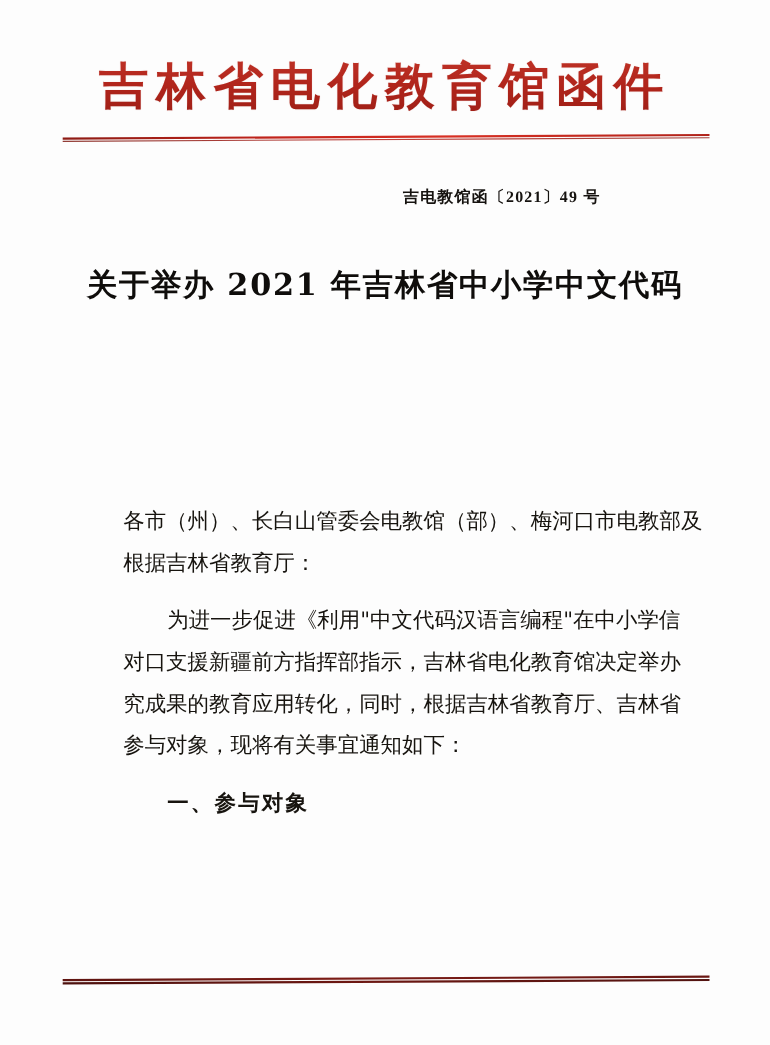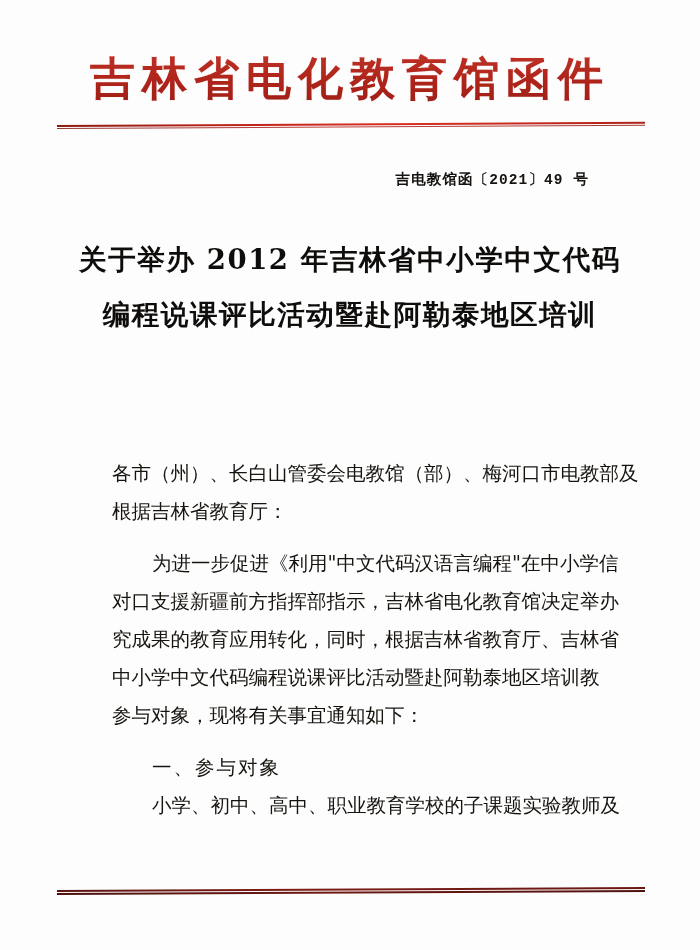--- a/index.html
+++ b/index.html
@@ -15,21 +15,20 @@
     overflow: hidden;
     position: relative;
     color: #1a1a1a;
   }
 
   .page {
     position: absolute;
     inset: 0;
     width: 644px;
     height: 950px;
-    padding-left: 43px;
   }
 
   
   .letterhead {
     position: absolute;
     top: 52px;
     left: 0;
     width: 700px;
     text-align: center;
   }
@@ -71,21 +70,21 @@
     width: 100%; height: 1px;
     background: linear-gradient(90deg,#7d1710 0%, #b5201a 50%, #8e1a13 100%);
     opacity: .85;
   }
 
   
   .doc-number {
     position: absolute;
     top: 170px;
     right: 98px;
-    font-family: Liberation Mono, monospace;
+    font-family: Liberation Serif, serif;
     font-size: 14.5px;
     font-weight: 700;
     letter-spacing: 1.1px;
     white-space: nowrap;
     color: #15120f;
   }
 
   
   .doc-title {
     position: absolute;
@@ -119,21 +118,21 @@
     white-space: nowrap;
     color: #17140f;
   }
   .bline.indent {
     text-indent: 40px;
   }
   .bline.tight {
     letter-spacing: 0px;
   }
   .bline.heading {
-    font-weight: 400;
+    font-weight: 700;
     text-indent: 40px;
     letter-spacing: 2px;
   }
   .spacer-sm { height: 14px; }
 
   
   .rule-bottom {
     position: absolute;
     left: 57px;
     top: 890px;
@@ -165,41 +164,38 @@
   </div>
 
   <div class="rule-top">
     <div class="bar-a"></div>
     <div class="bar-b"></div>
   </div>
 
   <div class="doc-number">吉电教馆函〔2021〕49 号</div>
 
   <div class="doc-title">
-    <div class="tline">关于举办 2012 年吉林省中小学中文代码</div>
-    <div class="tline">编程说课评比活动暨赴阿勒泰地区培训</div>
+    <div class="tline">关于举办 2021 年吉林省中小学中文代码</div>
   </div>
 
   <div class="body-block">
 
     <div class="bline tight">各市（州）、长白山管委会电教馆（部）、梅河口市电教部及</div>
     <div class="bline tight">根据吉林省教育厅：</div>
 
     <div class="spacer-sm"></div>
 
     <div class="bline indent tight">为进一步促进《利用"中文代码汉语言编程"在中小学信</div>
     <div class="bline tight">对口支援新疆前方指挥部指示，吉林省电化教育馆决定举办</div>
     <div class="bline tight">究成果的教育应用转化，同时，根据吉林省教育厅、吉林省</div>
-    <div class="bline tight">中小学中文代码编程说课评比活动暨赴阿勒泰地区培训教</div>
     <div class="bline tight">参与对象，现将有关事宜通知如下：</div>
 
     <div class="spacer-sm"></div>
 
     <div class="bline heading">一、参与对象</div>
-    <div class="bline indent tight">小学、初中、高中、职业教育学校的子课题实验教师及</div>
 
   </div>
 
   <div class="rule-bottom">
     <div class="bar-a"></div>
     <div class="bar-b"></div>
   </div>
 
 </div>
 

